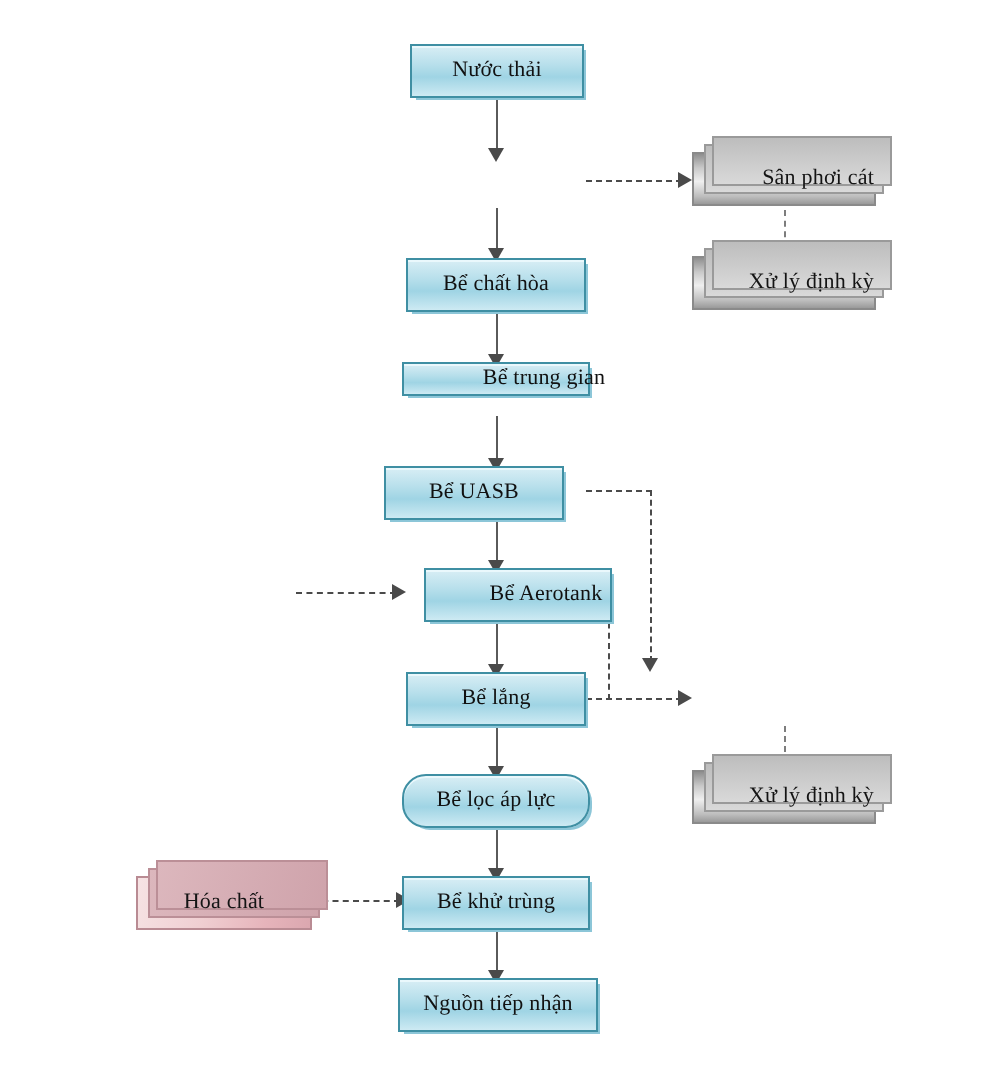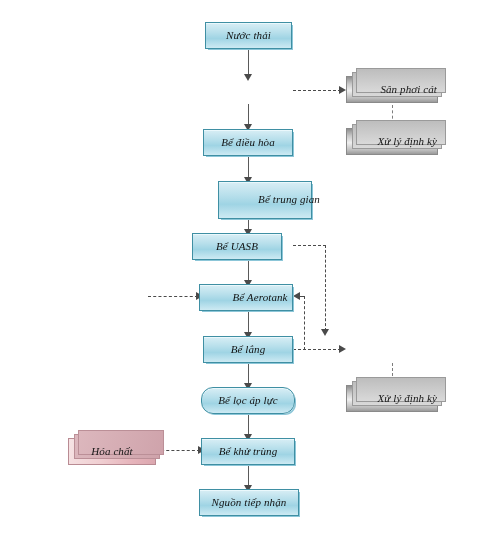--- a/index.html
+++ b/index.html
@@ -2,21 +2,21 @@
 <html><head>
 <meta charset="utf-8">
 <style>
   html,body{margin:0;padding:0;background:#ffffff;}
   body{font-family:"Liberation Serif", serif;}
   #canvas{position:relative;width:500px;height:540px;background:#ffffff;overflow:hidden;}
 
   
   .node{position:absolute;box-sizing:border-box;display:flex;align-items:center;
         justify-content:center;text-align:center;font-size:11px;color:#111;
-        letter-spacing:.1px;line-height:1.05;white-space:nowrap;z-index:6;font-style:italic;}
+        letter-spacing:.1px;line-height:1.05;white-space:nowrap;z-index:6;}
 
   
   .blue{
     border:1px solid #3f8fa3;
     background:linear-gradient(180deg,#d8eef5 0%,#b7dfeb 38%,#9fd4e4 62%,#cdeaf3 100%);
     box-shadow:2px 2px 0 -1px #8cc6d8, inset 0 1px 0 #eaf8fc;
   }
   
   .grey{
     border:1px solid #8a8a8a;
@@ -109,32 +109,32 @@
 
   <div class="conn hdash" style="left:156px;top:450px;width:44px;"></div>
   <div class="ar ar-r" style="left:198px;top:445.5px;"></div>
 
   <div class="node blue" style="left:205px;top:22px;width:87px;height:27px;">
     <span>Nước thải</span>
   </div>
 
 
   <div class="node blue" style="left:203px;top:129px;width:90px;height:27px;">
-    <span>Bể điều hòa</span>
+    <span>Bể chất hòa</span>
   </div>
 
-  <div class="node blue" style="left:218px;top:181px;width:94px;height:38px;padding-left:48px;">
+  <div class="node blue" style="left:201px;top:181px;width:94px;height:17px;padding-left:48px;">
     <span>Bể trung gian</span>
   </div>
 
   <div class="node blue" style="left:192px;top:233px;width:90px;height:27px;">
     <span>Bể UASB</span>
   </div>
 
-  <div class="node blue" style="left:199px;top:284px;width:94px;height:27px;padding-left:28px;">
+  <div class="node blue" style="left:212px;top:284px;width:94px;height:27px;padding-left:28px;">
     <span>Bể Aerotank</span>
   </div>
 
   <div class="node blue" style="left:203px;top:336px;width:90px;height:27px;">
     <span>Bể lắng</span>
   </div>
 
   <div class="node blue" style="left:201px;top:387px;width:94px;height:27px;border-radius:12px;">
     <span>Bể lọc áp lực</span>
   </div>

